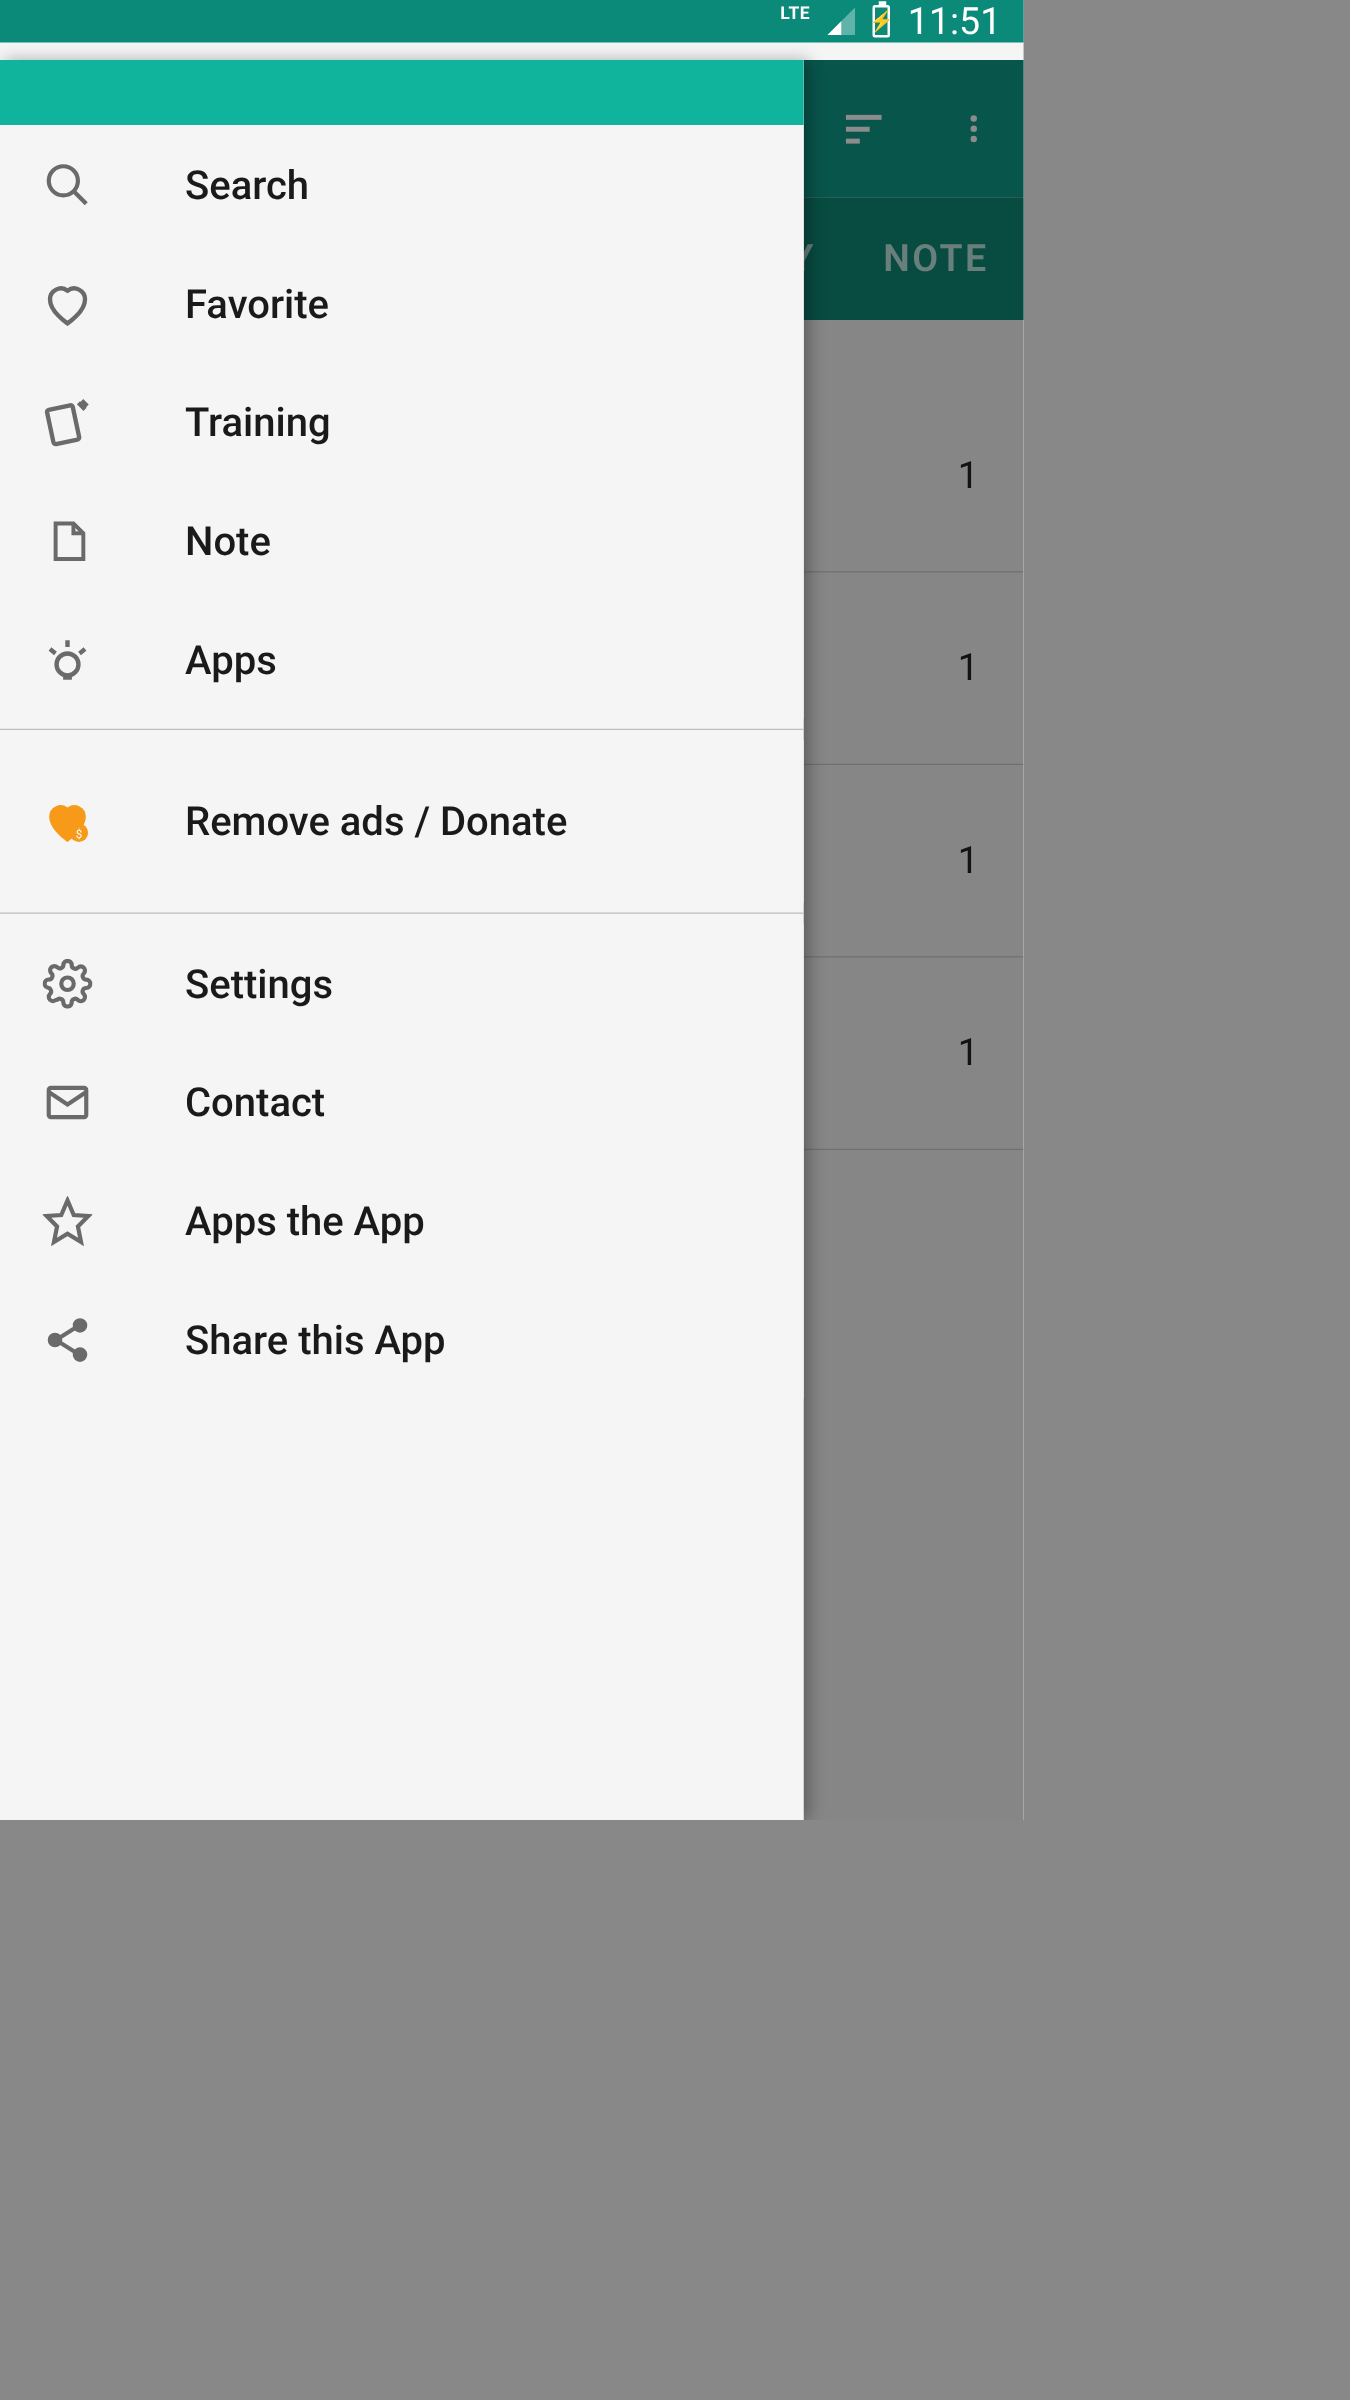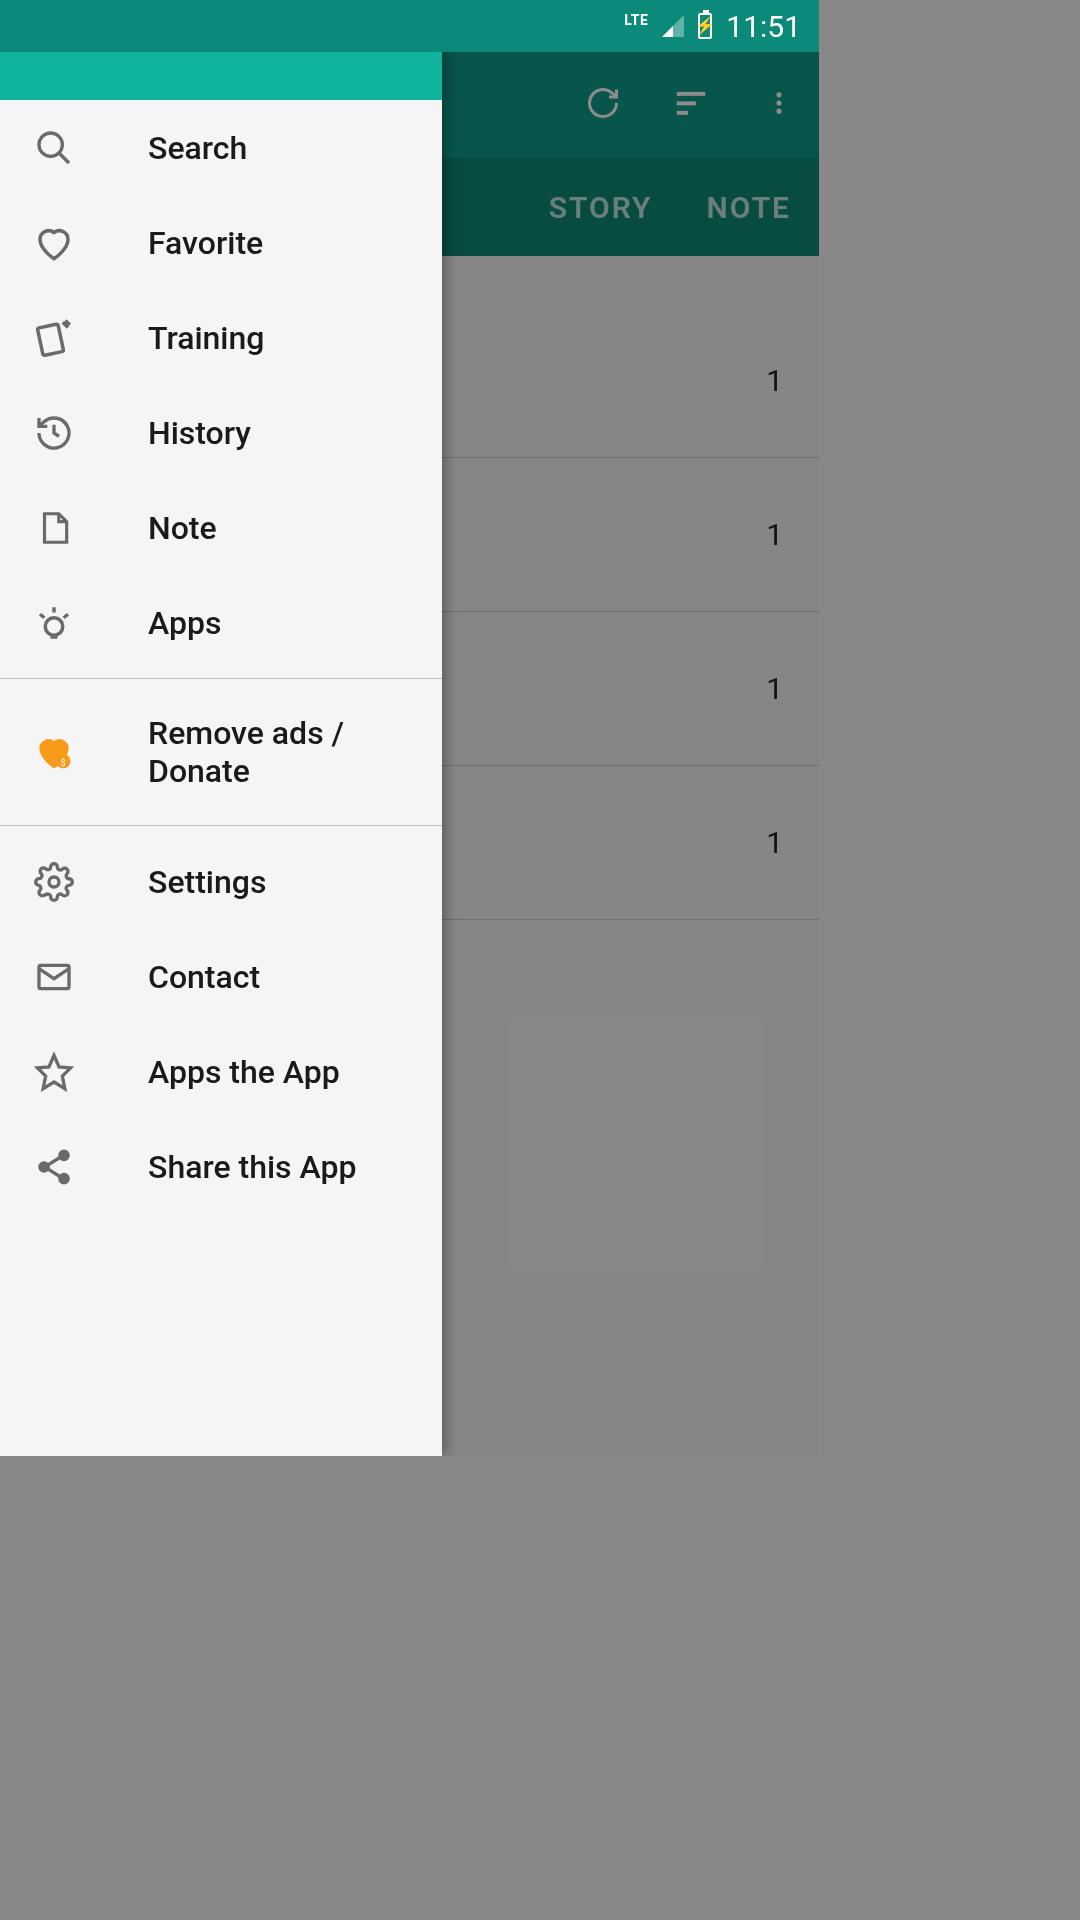--- a/index.html
+++ b/index.html
@@ -1,41 +1,41 @@
 <!DOCTYPE html>
 <html><head>
 <meta charset="utf-8">
 <style>
   * { margin: 0; padding: 0; box-sizing: border-box; }
   html, body { width: 819px; height: 1456px; overflow: hidden; font-family: Roboto, Arial, sans-serif; background: #888; }
   .screen { width: 819px; height: 1456px; position: relative; background: #f5f5f5; }
 
   
-  .status-bar { position: absolute; top: 0; left: 0; right: 0; height: 52px; background: #0b8a7a; display: flex; justify-content: flex-end; align-items: center; padding-right: 18px; color: #fff; font-size: 30px; gap: 14px; }
+  .status-bar { position: absolute; top: 0; left: 0; right: 0; height: 34px; background: #0b8a7a; display: flex; justify-content: flex-end; align-items: center; padding-right: 18px; color: #fff; font-size: 30px; gap: 14px; }
   .status-bar .lte { font-size: 14px; font-weight: 700; letter-spacing: 0.5px; position: relative; top: -6px; }
   .status-bar .sig { width: 0; height: 0; border-left: 22px solid transparent; border-bottom: 22px solid rgba(255,255,255,0.35); position: relative; }
   .status-bar .sig::after { content:""; position:absolute; bottom:-22px; left:-22px; width:0; height:0; border-left:11px solid transparent; border-bottom:11px solid #fff; }
   .status-bar .batt { width: 14px; height: 26px; border: 2px solid #fff; border-radius: 2px; position: relative; display:flex; align-items:center; justify-content:center; }
   .status-bar .batt::before { content:""; position:absolute; top:-5px; left:3px; width:6px; height:3px; background:#fff; }
   .status-bar .batt-bolt { font-size: 16px; color:#0b8a7a; line-height:1; }
   .status-bar .time { font-weight:400; }
 
   
   .app-underlay { position:absolute; top:48px; left:0; right:0; bottom:0; background:#f5f5f5; }
   .app-header { height: 110px; background:#0f9c8a; display:flex; justify-content:flex-end; align-items:center; padding-right: 18px; gap: 44px; }
   .app-header .hicon { width:44px; height:44px; display:flex; align-items:center; justify-content:center; color:#fff; }
   .app-tabs { height: 98px; background:#0f8977; display:flex; align-items:center; justify-content:flex-end; padding-right: 28px; gap: 54px; color:#bfe7e0; font-size:30px; font-weight:600; letter-spacing:2px; }
   .list-rows { position:absolute; top:256px; left:0; right:0; bottom:0; }
   .list-row { height:154px; border-bottom:1px solid #ccc; display:flex; align-items:center; justify-content:flex-end; padding-right:36px; font-size:30px; color:#222; }
 
   
   .scrim { position:absolute; top:48px; left:0; right:0; bottom:0; background:rgba(0,0,0,0.45); }
 
   
-  .drawer { position:absolute; top:48px; left:0; width:442px; bottom:0; background:#f5f5f5; box-shadow: 4px 0 12px rgba(0,0,0,0.3); overflow:hidden; }
+  .drawer { position:absolute; top:48px; left:0; width:643px; bottom:0; background:#f5f5f5; box-shadow: 4px 0 12px rgba(0,0,0,0.3); overflow:hidden; }
   .drawer-header { height:52px; background:#10b39b; }
   .drawer-list { }
   .drawer-item { display:flex; align-items:center; height:95px; padding-left:32px; gap: 72px; background:#f5f5f5; }
   .drawer-item.selected { background:#d9d9d9; }
   .drawer-item .iicon { width:44px; height:44px; display:flex; align-items:center; justify-content:center; color:#6a6a6a; }
   .drawer-item .iicon.orange { color:#f79a1a; }
   .drawer-item .label { font-size:32px; color:#1a1a1a; font-weight:500; }
   .drawer-divider { height:1px; background:#bdbdbd; margin: 8px 0; }
   .drawer-item.tall { height:130px; }
 
@@ -119,30 +119,20 @@
           <svg width="42" height="42" viewBox="0 0 24 24" fill="none" stroke="currentColor" stroke-width="2">
               <rect x="4" y="5" width="12" height="16" rx="1" transform="rotate(-12 10 13)"></rect>
               <line x1="17" y1="3" x2="20" y2="6"></line>
               <line x1="18.5" y1="2" x2="21" y2="4.5"></line>
             </svg>
         </span>
         <span class="label">Training</span>
       </div>
 
 
-      <div class="drawer-item">
-        <span class="iicon">
-          <svg width="40" height="40" viewBox="0 0 24 24" fill="none" stroke="currentColor" stroke-width="2">
-              <path d="M3 12a9 9 0 1 0 3-6.7L3 8"></path>
-              <polyline points="3 3 3 8 8 8"></polyline>
-              <polyline points="12 7 12 12 15 14"></polyline>
-            </svg>
-        </span>
-        <span class="label">History</span>
-      </div>
 
       <div class="drawer-item">
         <span class="iicon">
           <svg width="38" height="38" viewBox="0 0 24 24" fill="none" stroke="currentColor" stroke-width="2">
               <path d="M6 3h9l5 5v13H6V3z"></path>
               <polyline points="15 3 15 8 20 8"></polyline>
             </svg>
         </span>
         <span class="label">Note</span>
       </div>

